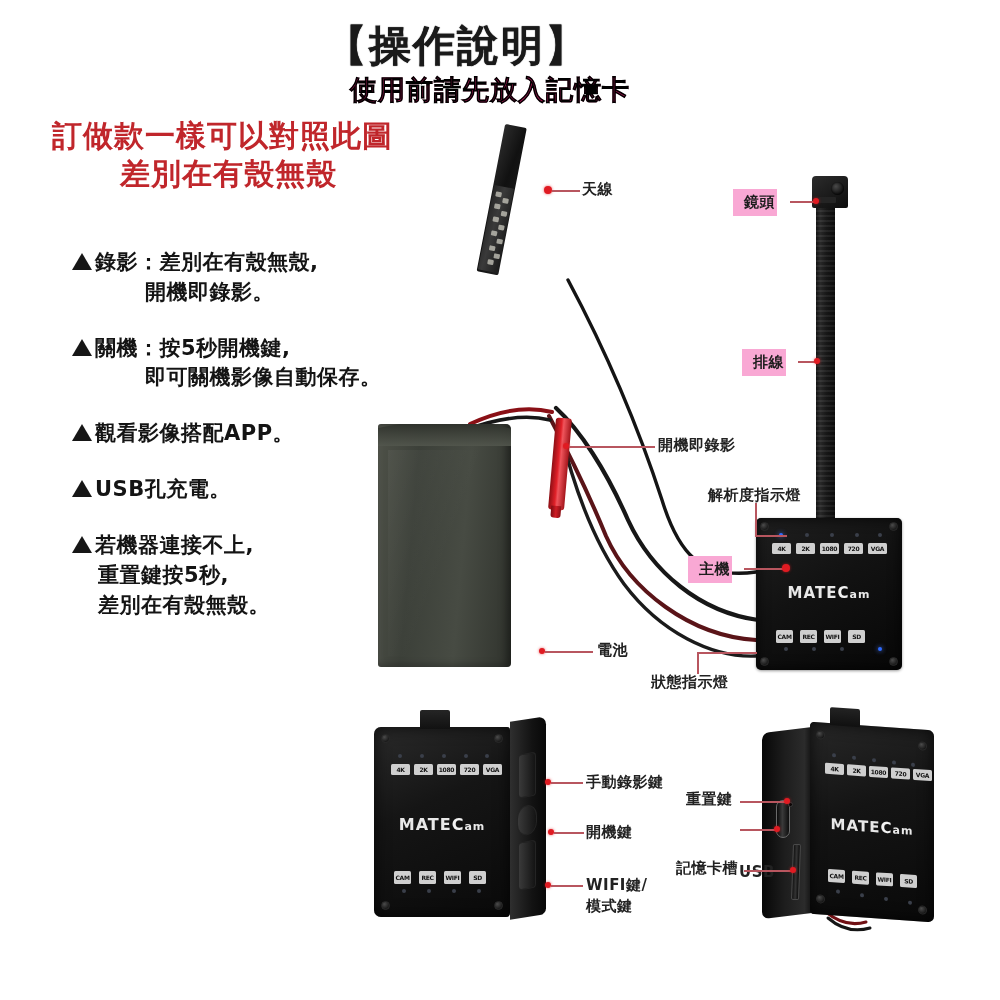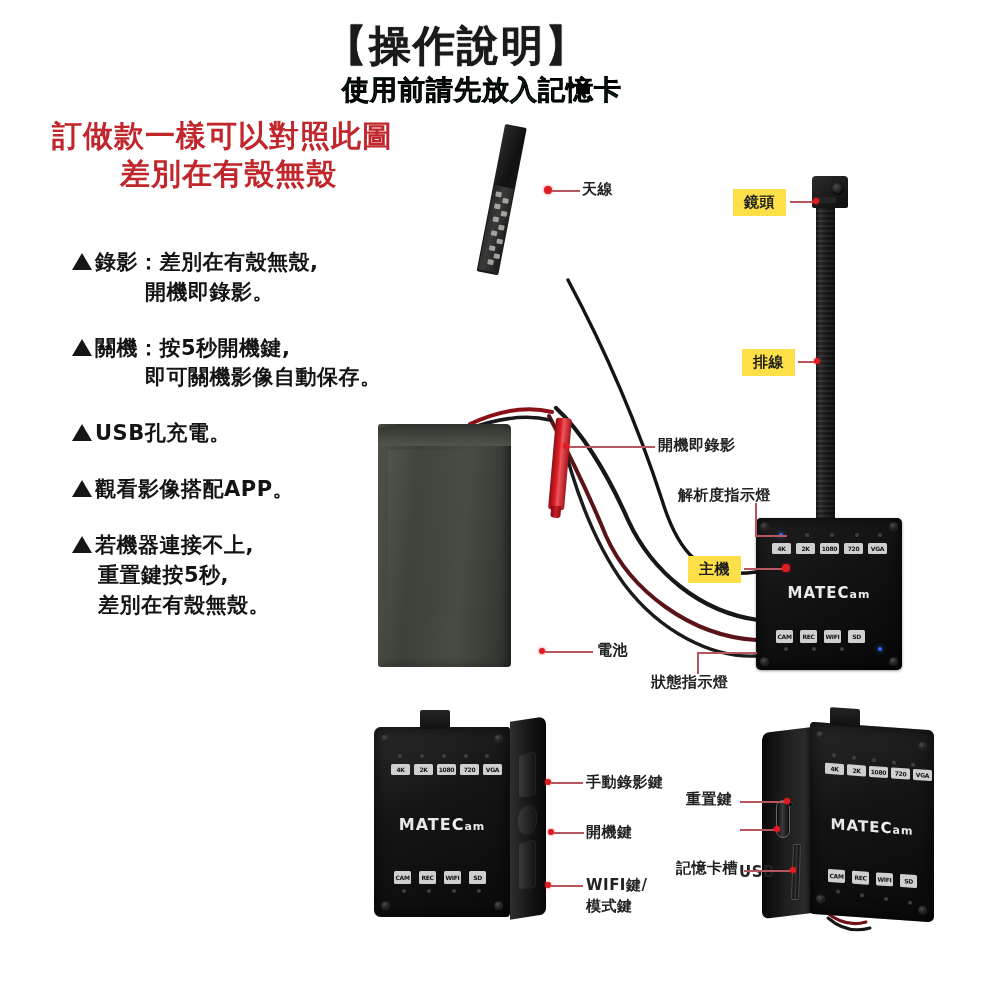--- a/index.html
+++ b/index.html
@@ -13,23 +13,23 @@
 
   
   .title-main {
     position: absolute; left: 0; top: 18px; width: 914px;
     text-align: center;
     font-size: 42px; font-weight: bold; color: #1a1a1a;
     letter-spacing: 2px;
     text-shadow: 0 0 1px #000;
   }
   .title-sub {
-    position: absolute; left: 4px; top: 72px; width: 956px;
+    position: absolute; left: 12px; top: 72px; width: 956px;
     text-align: center;
-    font-size: 27px; font-weight: bold; color: #14532d;
+    font-size: 27px; font-weight: bold; color: #be185d;
     letter-spacing: 1px;
     -webkit-text-stroke: 0.6px #000;
   }
   .red-line1 {
     position: absolute; left: 52px; top: 116px;
     font-size: 30px; font-weight: bold; color: #c0262b;
     letter-spacing: 1px;
   }
   .red-line2 {
     position: absolute; left: 120px; top: 154px;
@@ -60,22 +60,22 @@
   .instr-cont.indent2 { padding-left: 73px; }
   .instr-cont.indent3 { padding-left: 26px; }
 
   
   .lbl {
     position: absolute;
     font-size: 15px; font-weight: bold; color: #222;
     letter-spacing: 0.5px; white-space: nowrap; line-height: 1.22;
   }
   .lbl.boxed {
-    background: #fde047; color: #1d1d1d;
-    padding: 4px 11px 5px 11px;
+    background: #f9a8d4; color: #1d1d1d;
+    padding: 4px 2px 5px 11px;
   }
 
   
   .leader { position: absolute; background: #b8565f; height: 1.6px; }
   .leader-v { position: absolute; background: #b8565f; width: 1.6px; }
   .dot { position: absolute; width: 8px; height: 8px; border-radius: 50%;
          background: #e01b22; box-shadow: 0 0 3px rgba(224,27,34,.7); }
   .dot.sm { width: 6px; height: 6px; }
 
   
@@ -275,28 +275,28 @@
       <div class="instr-row">
         <span class="tri"></span>
         <span class="instr-txt">關機：按5秒開機鍵,</span>
       </div>
       <div class="instr-cont indent2">即可關機影像自動保存。</div>
     </div>
 
     <div class="instr-item" style="margin-top:26px;">
       <div class="instr-row">
         <span class="tri"></span>
-        <span class="instr-txt">USB孔充電。</span>
+        <span class="instr-txt">觀看影像搭配APP。</span>
       </div>
     </div>
 
     <div class="instr-item" style="margin-top:26px;">
       <div class="instr-row">
         <span class="tri"></span>
-        <span class="instr-txt">觀看影像搭配APP。</span>
+        <span class="instr-txt">USB孔充電。</span>
       </div>
     </div>
 
     <div class="instr-item" style="margin-top:26px;">
       <div class="instr-row">
         <span class="tri"></span>
         <span class="instr-txt">若機器連接不上,</span>
       </div>
       <div class="instr-cont indent3">重置鍵按5秒,</div>
       <div class="instr-cont indent3">差別在有殼無殼。</div>
@@ -536,21 +536,21 @@
   <span class="dot sm" style="left:813px; top:198px;"></span>
 
   <span class="lbl boxed" style="left:742px; top:349px;">排線</span>
   <span class="leader" style="left:798px; top:361px; width:18px;"></span>
   <span class="dot sm" style="left:814px; top:358px;"></span>
 
   <span class="dot sm" style="left:563px; top:443px;"></span>
   <span class="leader" style="left:569px; top:446px; width:86px;"></span>
   <span class="lbl" style="left:658px; top:436px;">開機即錄影</span>
 
-  <span class="lbl" style="left:678px; top:486px;">解析度指示燈</span>
+  <span class="lbl" style="left:708px; top:486px;">解析度指示燈</span>
   <span class="leader-v" style="left:755px; top:503px; height:33px;"></span>
   <span class="leader" style="left:755px; top:535px; width:32px;"></span>
 
   <span class="lbl boxed" style="left:688px; top:556px;">主機</span>
   <span class="leader" style="left:744px; top:568px; width:42px;"></span>
   <span class="dot" style="left:782px; top:564px;"></span>
 
   <span class="dot sm" style="left:539px; top:648px;"></span>
   <span class="leader" style="left:545px; top:651px; width:48px;"></span>
   <span class="lbl" style="left:597px; top:641px;">電池</span>

